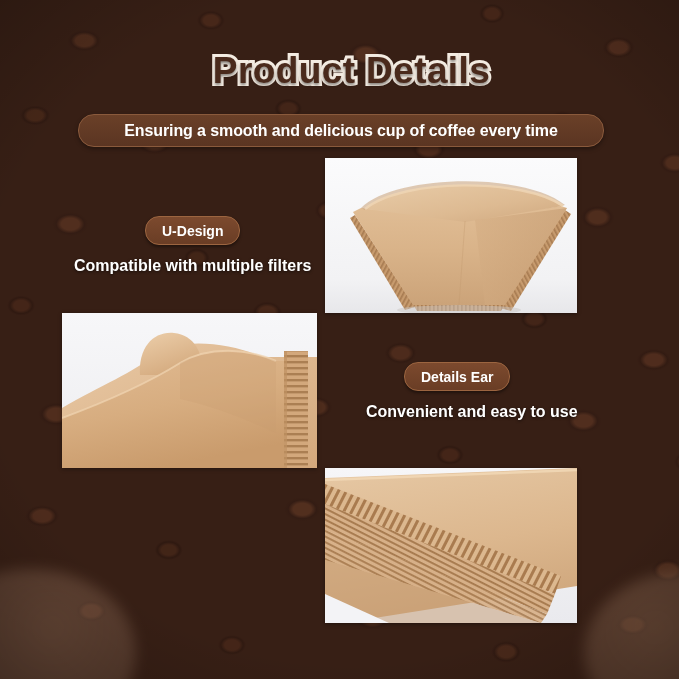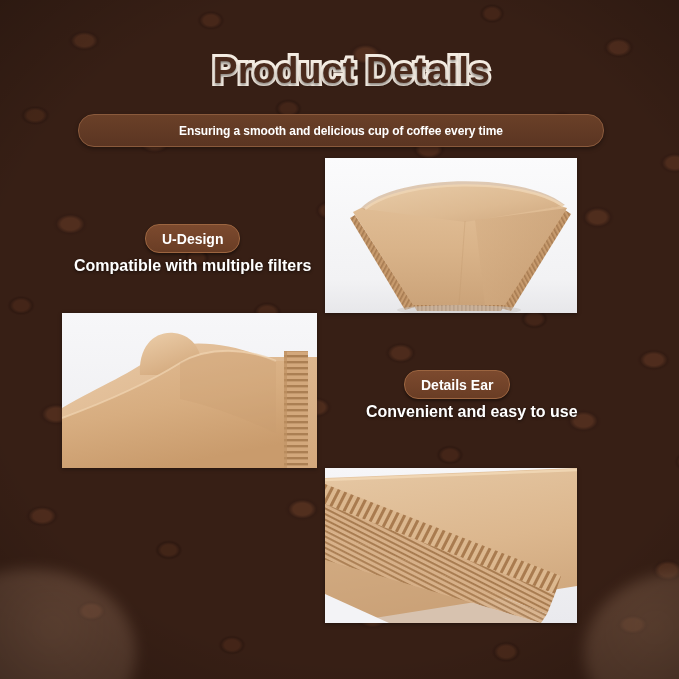--- a/index.html
+++ b/index.html
@@ -127,21 +127,21 @@
     border-radius: 16px;
     background: linear-gradient(180deg, #6a4028 0%, #5b3522 100%);
     border: 1px solid #8a5a3c;
     box-shadow: 0 2px 4px rgba(0,0,0,0.35);
     display: flex;
     align-items: center;
     justify-content: center;
   }
   .subtitle-text {
     color: #ffffff;
-    font-size: 12px;
+    font-size: 16px;
     font-weight: 700;
     letter-spacing: -0.1px;
     white-space: nowrap;
   }
 
   
   .photo {
     position: absolute;
     background: #ffffff;
     box-shadow: 0 1px 4px rgba(0,0,0,0.4);
@@ -158,21 +158,20 @@
     position: absolute;
     height: 27px;
     border-radius: 14px;
     background: linear-gradient(180deg, #7c4a2e 0%, #6a3d25 100%);
     border: 1px solid #9c6540;
     box-shadow: 0 2px 3px rgba(0,0,0,0.4);
     display: flex;
     align-items: center;
     justify-content: flex-start;
     padding: 0 16px;
-    margin-top: 8px;
   }
   .badge-text {
     color: #ffffff;
     font-size: 14px;
     font-weight: 700;
     white-space: nowrap;
   }
   .badge-1 { left: 145px; top: 216px; }
   .badge-2 { left: 404px; top: 362px; }
   .badge-3 { left: 104px; top: 514px; }

